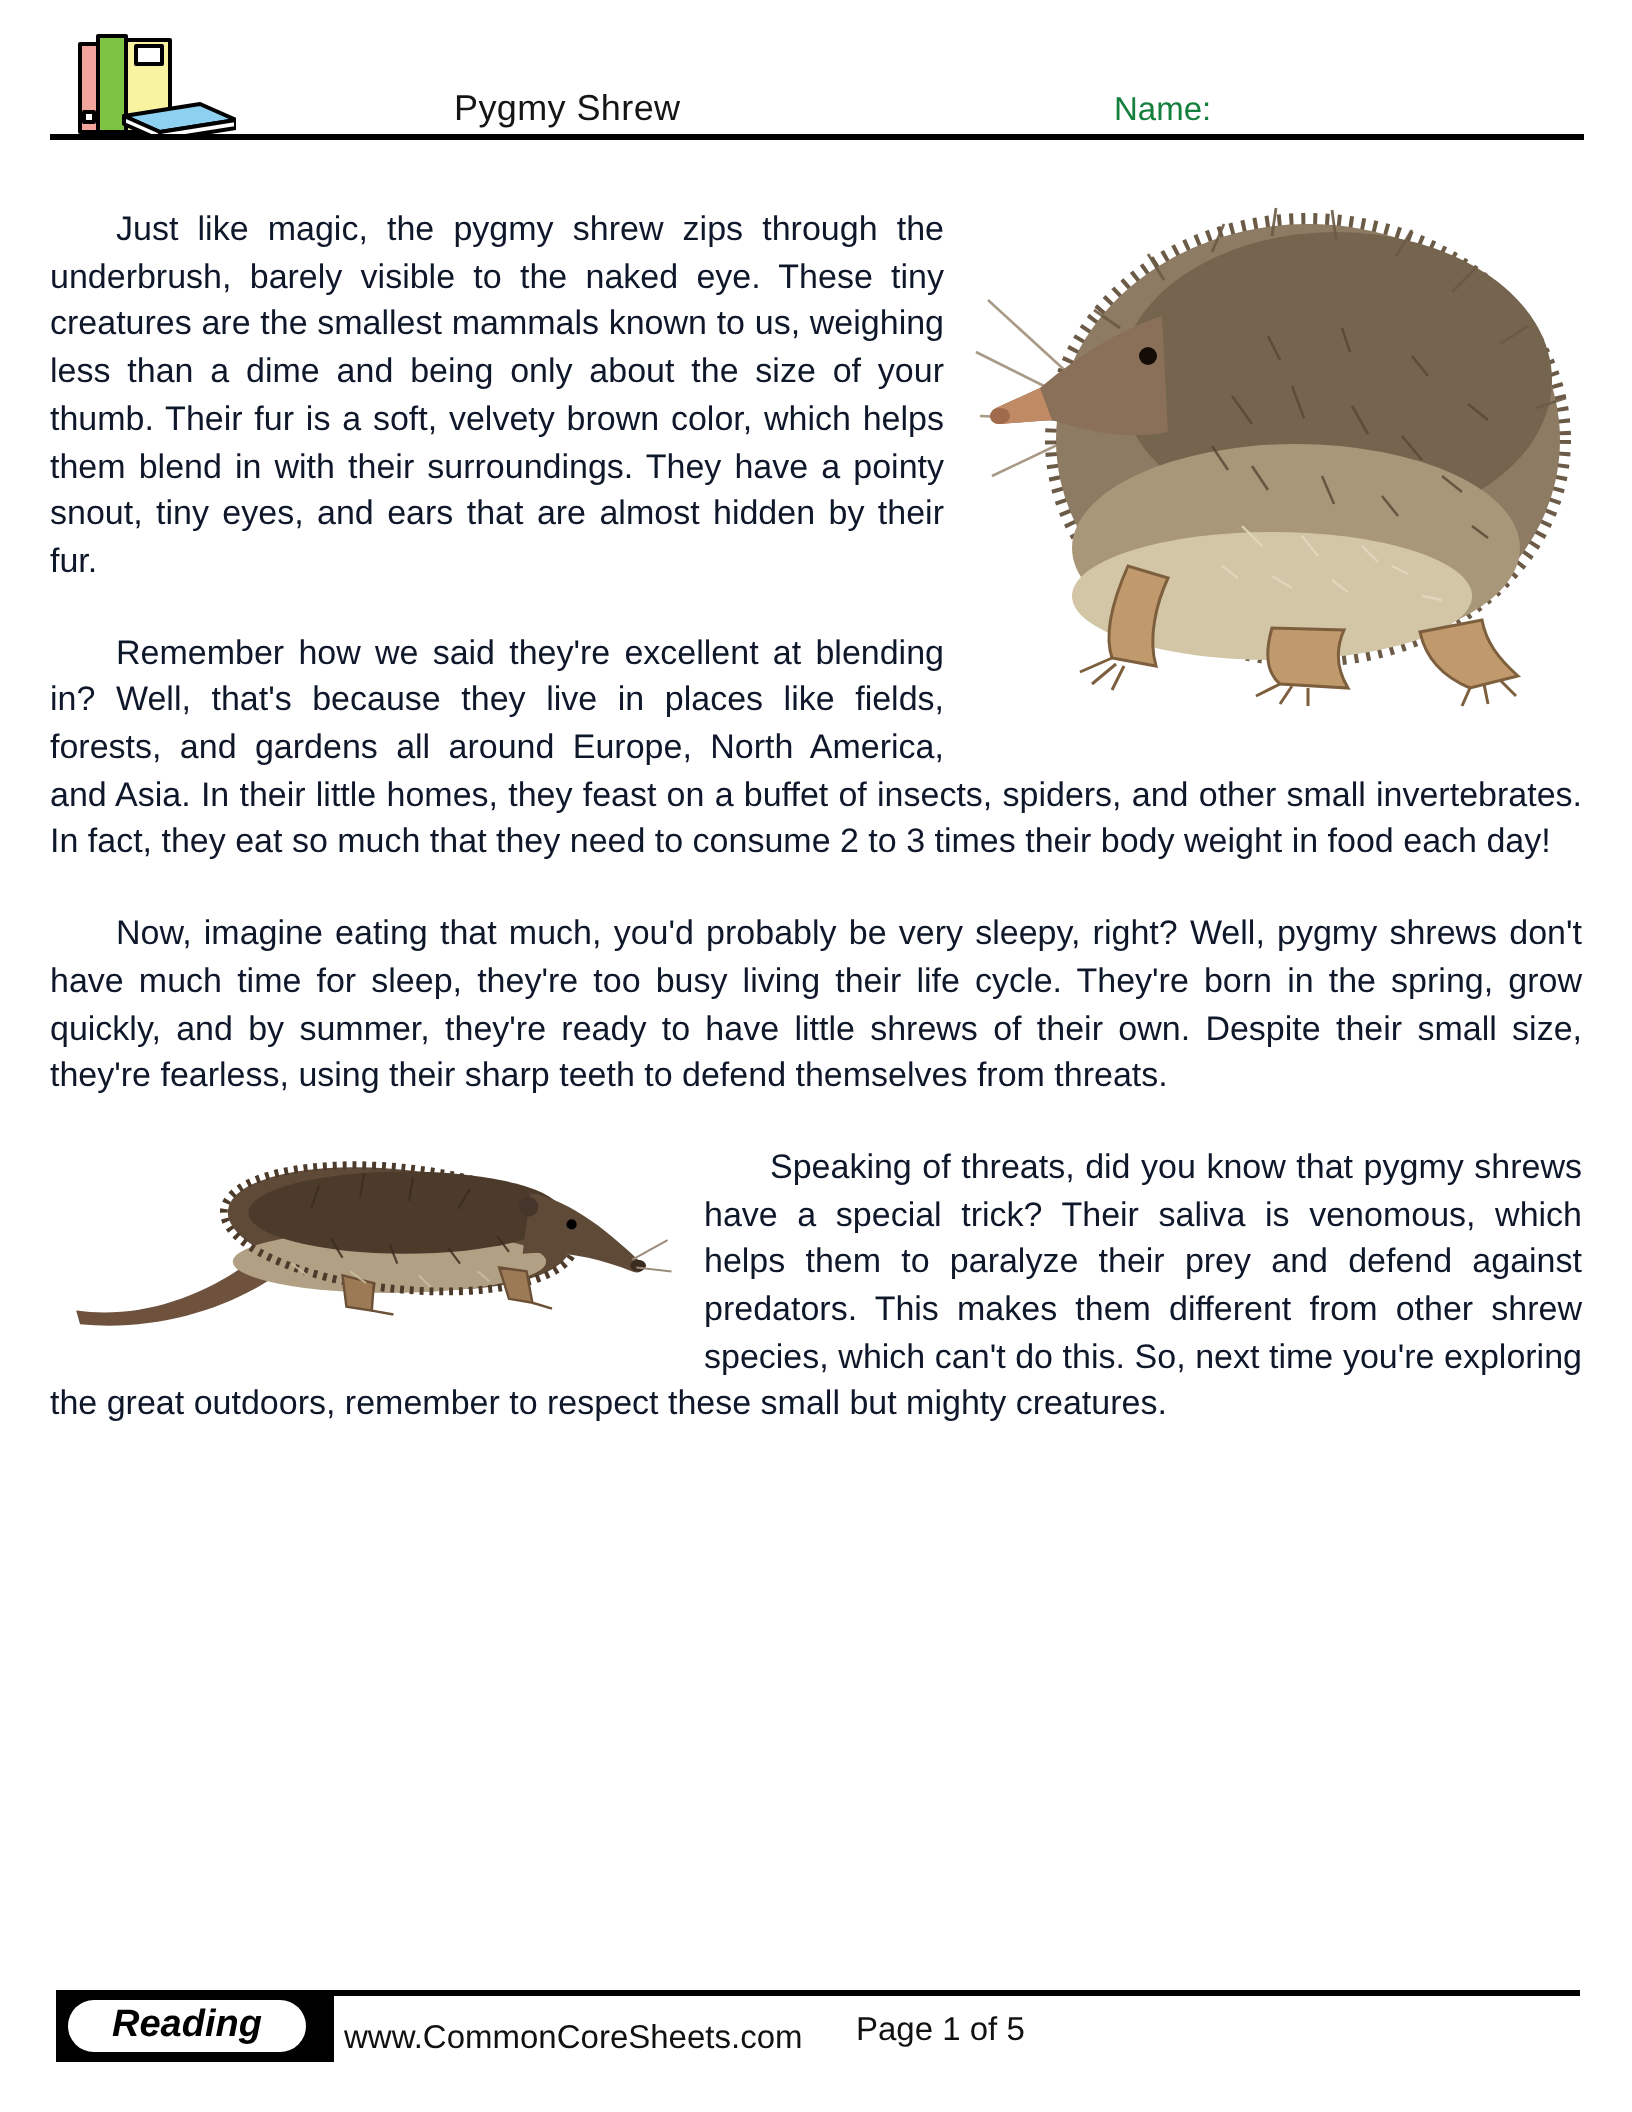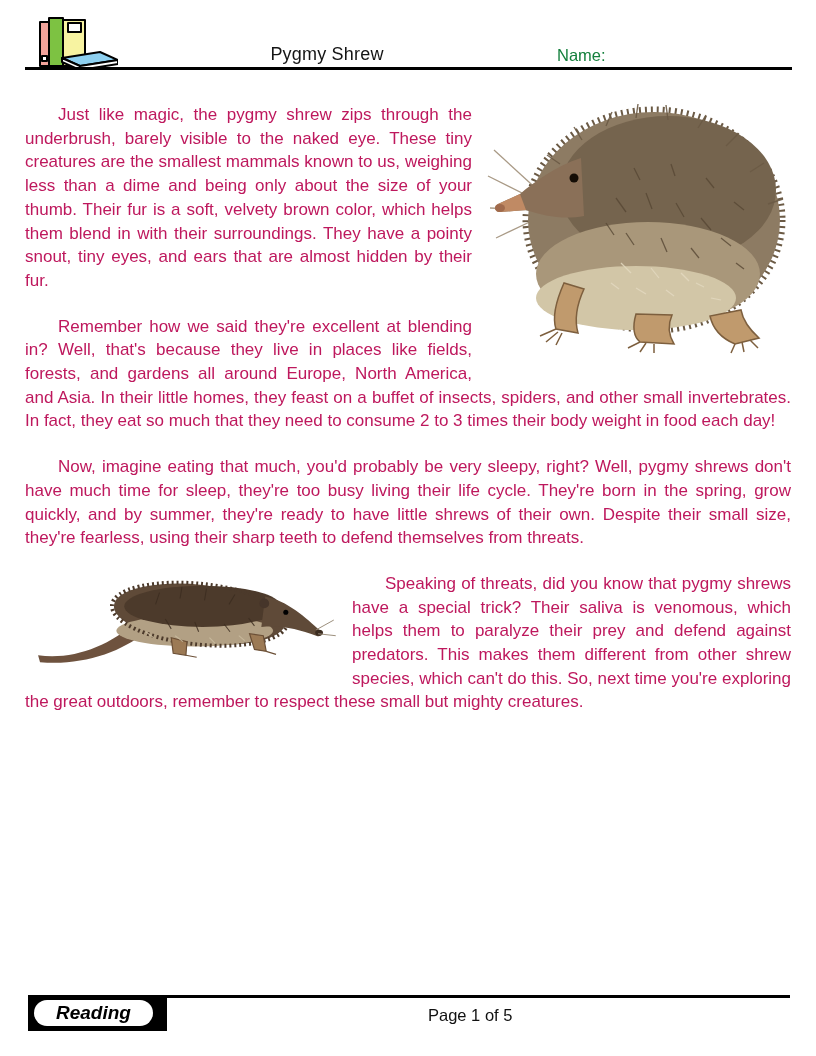--- a/index.html
+++ b/index.html
@@ -5,29 +5,29 @@
   * { margin:0; padding:0; box-sizing:border-box; }
   html,body { background:#fff; }
   .page {
     position:relative; width:816px; height:1056px; background:#ffffff;
     font-family:"Liberation Sans", sans-serif; color:#1c1c1c; overflow:hidden;
     margin:0 auto;
   }
   
   .logo { position:absolute; left:26px; top:12px; width:92px; height:56px; }
   .ws-title {
-    position:absolute; left:227px; top:44px; width:200px; text-align:center;
+    position:absolute; left:227px; top:44px; width:200px; 
     font-size:18px; letter-spacing:0.2px; color:#151515;
   }
   .name-label { position:absolute; left:557px; top:46px; font-size:16.5px; color:#15803d; }
   .header-rule { position:absolute; left:25px; top:67px; width:767px; height:3px; background:#000; }
   
   .article {
     position:absolute; top:103px; left:25px; width:766px;
-    font-size:17px; line-height:23.7px; text-align:justify; color:#be185d;
+    font-size:17px; line-height:23.7px; text-align:justify; color:#0f172a;
   }
   .article p { margin:0 0 22px 0; text-indent:33px; }
   .img-right { float:right; width:305px; height:258px; margin:-5px 0 10px 14px; }
   .img-left  { float:left;  width:315px; height:94px;  margin:3px 12px 6px 0; }
   figure svg { display:block; width:100%; height:100%; }
   
   .footer-rule { position:absolute; left:28px; top:995px; width:762px; height:3px; background:#000; }
   .badge {
     position:absolute; left:28px; top:996px; width:139px; height:35px;
     background:#000; display:flex; align-items:stretch;
@@ -188,15 +188,16 @@
       </svg>
     </figure>
 
     <p>Speaking of threats, did you know that pygmy shrews have a special trick? Their saliva is venomous, which helps them to paralyze their prey and defend against predators. This makes them different from other shrew species, which can't do this. So, next time you're exploring the great outdoors, remember to respect these small but mighty creatures.</p>
   </main>
 
   <div class="footer-rule"></div>
   <div class="badge">
     <div class="badge-pill">Reading</div>
   </div>
+  <div class="website">www.CommonCoreSheets.com</div>
   <div class="page-info">Page 1 of 5</div>
 
 </div>
 
 </body></html>

